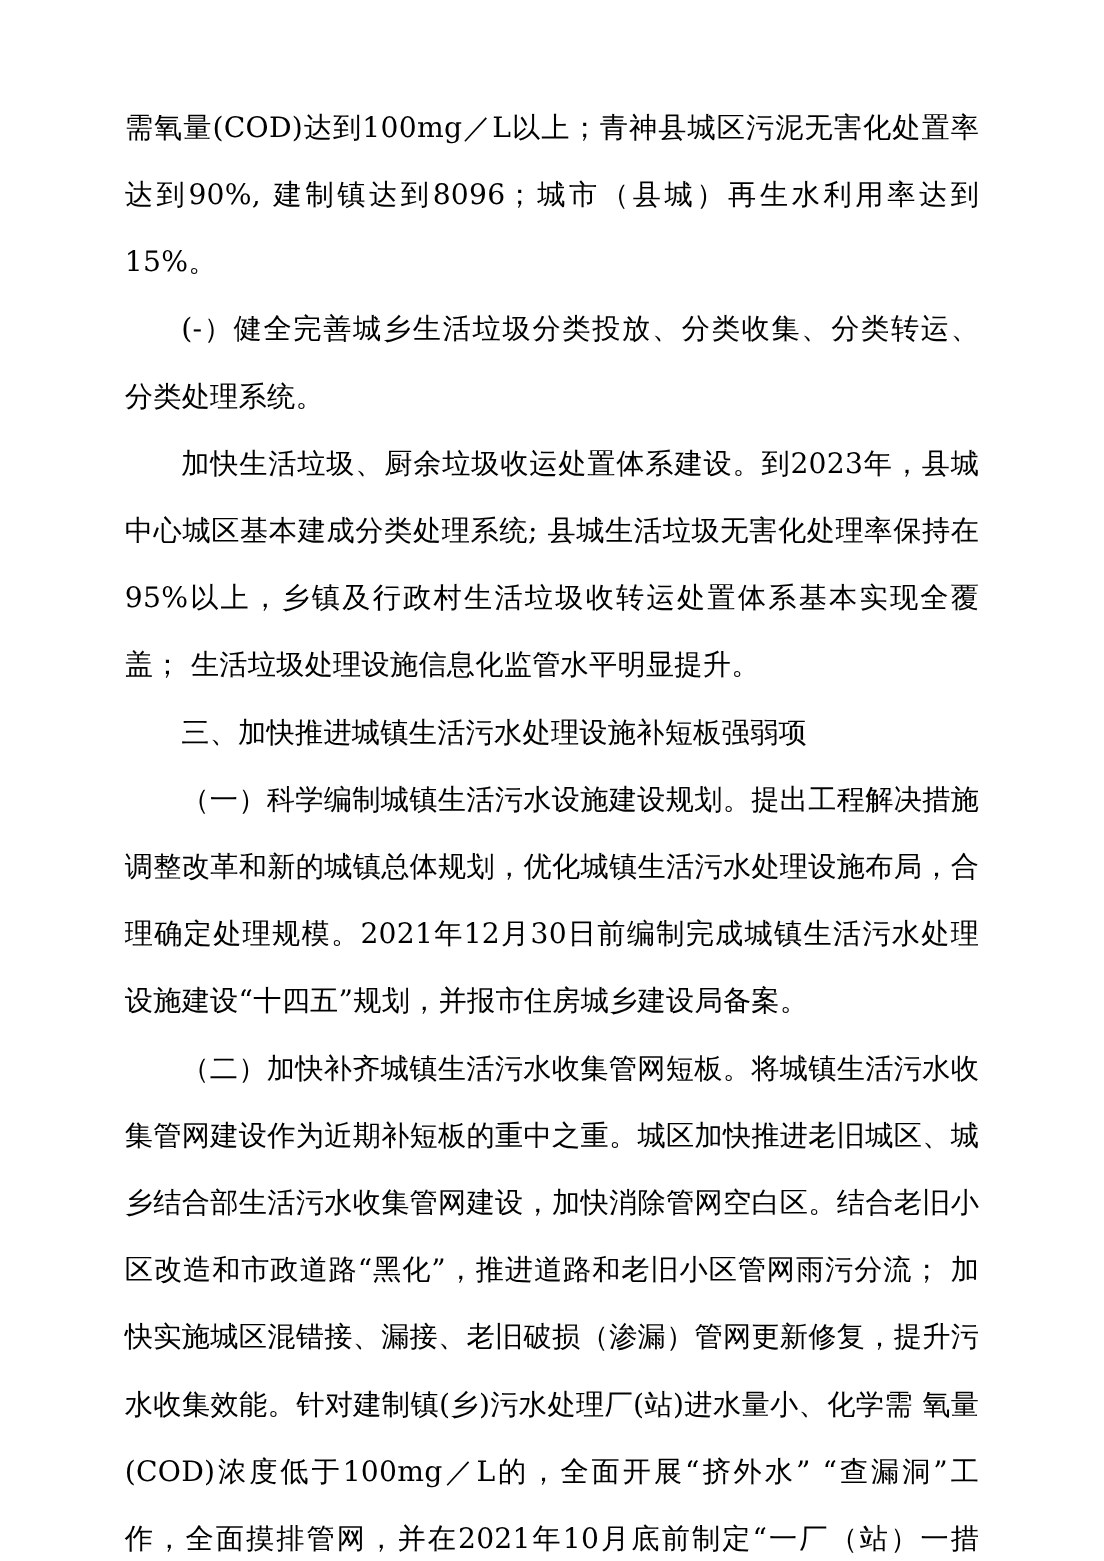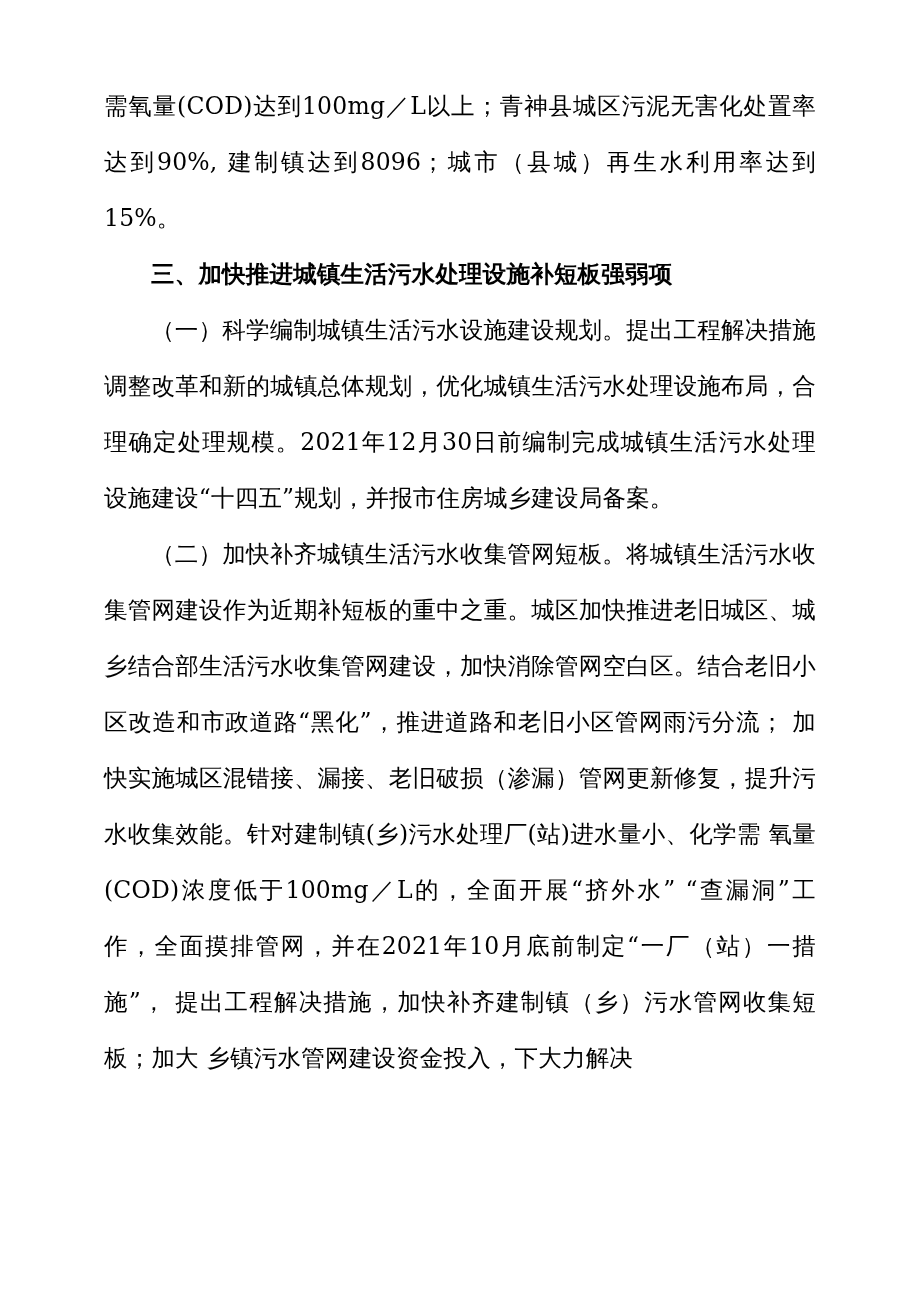--- a/index.html
+++ b/index.html
@@ -34,26 +34,28 @@
     padding: 0;
     text-indent: 2em;
   }
   p.para.noindent {
     text-indent: 0;
   }
   p.heading {
     margin: 0;
     padding: 0;
     text-indent: 2em;
-    font-weight: bold;
+    font-weight: normal;
   }
 </style>
 </head>
 <body>
 
 <div class="page">
   <div class="doc-body">
     <p class="para noindent">需氧量(COD)达到100mg／L以上；青神县城区污泥无害化处置率 达到90%, 建制镇达到8096；城市（县城）再生水利用率达到15%。</p>
+    <p class="para">(-）健全完善城乡生活垃圾分类投放、分类收集、分类转运、 分类处理系统。</p>
+    <p class="para">加快生活垃圾、厨余垃圾收运处置体系建设。到2023年，县城 中心城区基本建成分类处理系统; 县城生活垃圾无害化处理率保持在 95%以上，乡镇及行政村生活垃圾收转运处置体系基本实现全覆盖； 生活垃圾处理设施信息化监管水平明显提升。</p>
     <p class="heading">三、加快推进城镇生活污水处理设施补短板强弱项</p>
     <p class="para">（一）科学编制城镇生活污水设施建设规划。提出工程解决措施 调整改革和新的城镇总体规划，优化城镇生活污水处理设施布局，合 理确定处理规模。2021年12月30日前编制完成城镇生活污水处理 设施建设“十四五”规划，并报市住房城乡建设局备案。</p>
     <p class="para">（二）加快补齐城镇生活污水收集管网短板。将城镇生活污水收 集管网建设作为近期补短板的重中之重。城区加快推进老旧城区、城 乡结合部生活污水收集管网建设，加快消除管网空白区。结合老旧小 区改造和市政道路“黑化”，推进道路和老旧小区管网雨污分流； 加 快实施城区混错接、漏接、老旧破损（渗漏）管网更新修复，提升污 水收集效能。针对建制镇(乡)污水处理厂(站)进水量小、化学需 氧量(COD)浓度低于100mg／L的，全面开展“挤外水” “查漏洞”工 作，全面摸排管网，并在2021年10月底前制定“一厂（站）一措施”， 提出工程解决措施，加快补齐建制镇（乡）污水管网收集短板；加大 乡镇污水管网建设资金投入，下大力解决</p>
   </div>
 </div>
 
 </body></html>

